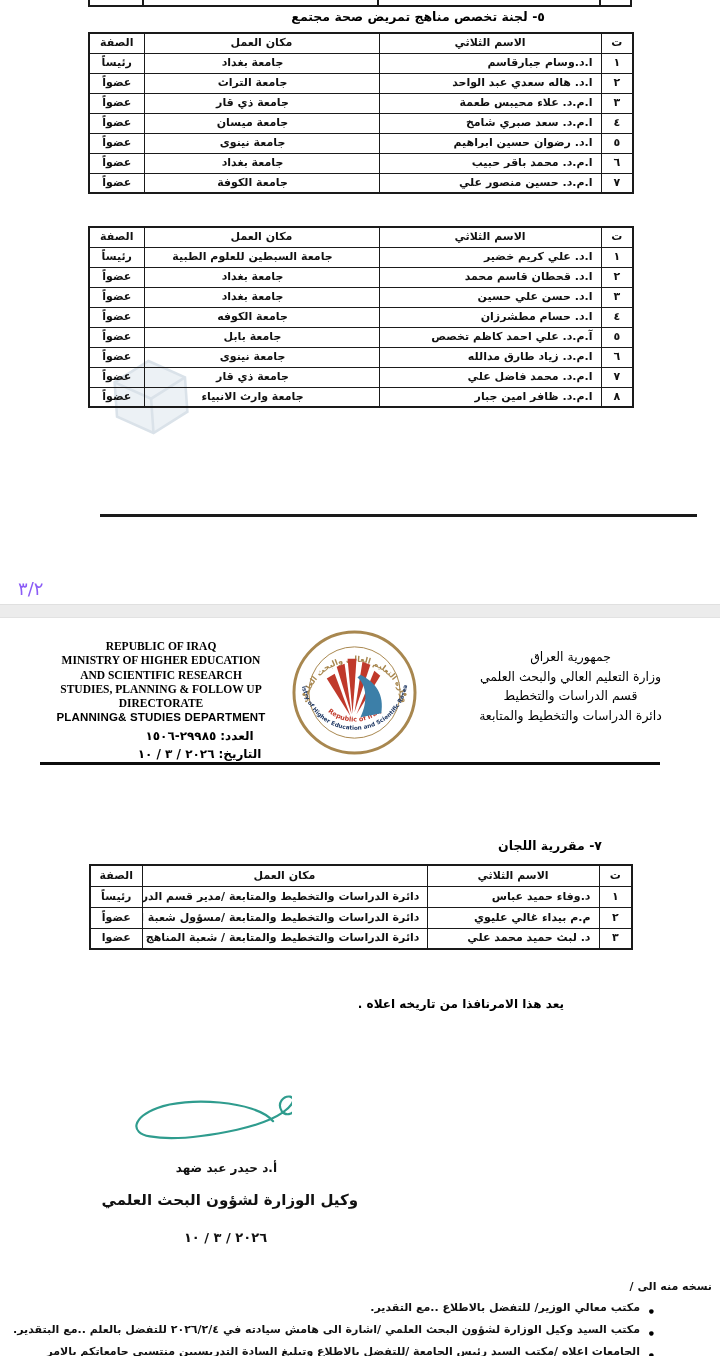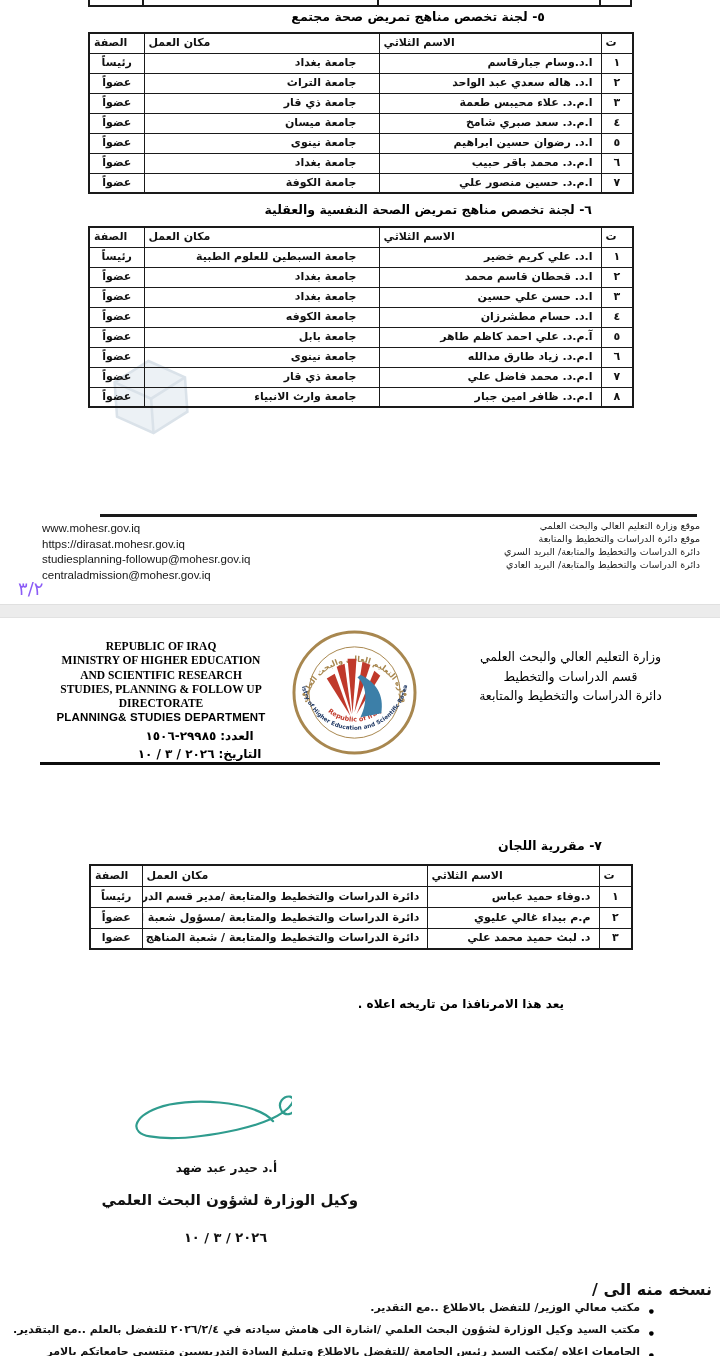--- a/index.html
+++ b/index.html
@@ -16,24 +16,24 @@
 
   
   .sec-title { direction:rtl; font-weight:bold; font-size:12.5px; white-space:nowrap; color:#000; }
 
   
   table.cmt { border-collapse:collapse; direction:rtl; table-layout:fixed; border:2px solid #1a1a1a; background:transparent; }
   .cmt th, .cmt td {
     border:1px solid #1a1a1a; font-size:11px; font-weight:bold; color:#111;
     height:20px; line-height:1.05; padding:1px 4px; overflow:hidden; white-space:nowrap;
   }
-  .cmt th { text-align:left; }
+  .cmt th { text-align:center; }
   .cmt td.c0 { text-align:center; }
   .cmt td.c1 { text-align:right; padding-right:8px; }
-  .cmt td.c2 { text-align:right; padding-right:22px; }
+  .cmt td.c2 { text-align:center; padding-right:22px; }
   .cmt td.c3 { text-align:center; }
   #table3.cmt td.c2 { padding-right:7px; }
   #table3.cmt th, #table3.cmt td { height:21px; }
 
   
   #watermark { left:108px; top:358px; width:86px; height:78px; opacity:.38; transform:rotate(-4deg); z-index:0; }
 
   
   #fline { left:100px; top:514px; width:597px; height:3px; background:#1a1a1a; }
   #flinks { left:42px; top:521px; font-family:"Liberation Sans", sans-serif; font-size:11.5px; line-height:15.5px; color:#161616; }
@@ -53,21 +53,21 @@
   #lh-line { left:40px; top:762px; width:620px; height:3px; background:#0d0d0d; }
 
   
   #note { right:156px; top:997px; direction:rtl; font-weight:bold; font-size:12px; color:#000; }
   #sig-svg { left:112px; top:1086px; width:180px; height:78px; }
   #sig-name { left:107px; top:1161px; width:170px; text-align:right; direction:rtl; font-weight:bold; font-size:12px; }
   #sig-title { left:78px; top:1191px; width:280px; text-align:right; direction:rtl; font-weight:bold; font-size:15px; }
   #sig-date { left:143px; top:1230px; width:165px; text-align:center; direction:ltr; font-weight:bold; font-size:13px; }
 
   
-  #cc-label { right:8px; top:1280px; direction:rtl; font-weight:bold; font-size:16px; }
+  #cc-label { right:8px; top:1280px; direction:rtl; font-weight:bold; font-size:11px; }
   #cc-list { right:80px; top:1301px; width:580px; direction:rtl; list-style:none; }
   #cc-list li { position:relative; text-align:right; font-weight:bold; font-size:11px; line-height:14px;
                 margin-bottom:8px; white-space:nowrap; }
   #cc-list li::before { content:"●"; position:absolute; right:-14px; top:3px; font-size:6px; color:#000; }
 </style>
 </head>
 <body>
 
 <div id="root">
 
@@ -135,21 +135,20 @@
         </tr>
         <tr>
           <td class="c0">٧</td>
           <td class="c1">ا.م.د. حسين منصور علي</td>
           <td class="c2">جامعة الكوفة</td>
           <td class="c3">عضواً</td>
         </tr>
       </tbody>
     </table>
 
-  <div class="abs sec-title" style="right:128px; top:202px;">٦-   لجنة تخصص مناهج تمريض الصحة النفسية والعقلية</div>
 
   <svg class="abs" id="watermark" viewBox="0 0 100 90">
     <polygon points="50,3 91,25 91,65 50,87 9,65 9,25" fill="#cfdbe6" stroke="#9fb4c7" stroke-width="3"></polygon>
     <polyline points="9,25 50,47 91,25" fill="none" stroke="#9fb4c7" stroke-width="3"></polyline>
     <line x1="50" y1="47" x2="50" y2="87" stroke="#9fb4c7" stroke-width="3"></line>
   </svg>
 
   <table class="abs cmt" id="table2" style="left:88px; top:226px; width:544px; position:absolute; z-index:1;">
     <colgroup>
         <col style="width:32px">
@@ -185,21 +184,21 @@
           <td class="c3">عضواً</td>
         </tr>
         <tr>
           <td class="c0">٤</td>
           <td class="c1">ا.د. حسام مطشرزان</td>
           <td class="c2">جامعة الكوفه</td>
           <td class="c3">عضواً</td>
         </tr>
         <tr>
           <td class="c0">٥</td>
-          <td class="c1">آ.م.د. علي احمد كاظم طاهر</td>
+          <td class="c1">آ.م.د. علي احمد كاظم تخصص</td>
           <td class="c2">جامعة بابل</td>
           <td class="c3">عضواً</td>
         </tr>
         <tr>
           <td class="c0">٦</td>
           <td class="c1">ا.م.د. زياد طارق مدالله</td>
           <td class="c2">جامعة نينوى</td>
           <td class="c3">عضواً</td>
         </tr>
         <tr>
@@ -212,33 +211,21 @@
           <td class="c0">٨</td>
           <td class="c1">ا.م.د. ظافر امين جبار</td>
           <td class="c2">جامعة وارث الانبياء</td>
           <td class="c3">عضواً</td>
         </tr>
       </tbody>
     </table>
 
   <div class="abs" id="fline"></div>
 
-  <div class="abs" id="flinks">
-      <div>www.mohesr.gov.iq</div>
-      <div>https://dirasat.mohesr.gov.iq</div>
-      <div>studiesplanning-followup@mohesr.gov.iq</div>
-      <div>centraladmission@mohesr.gov.iq</div>
-    </div>
-
-  <div class="abs" id="far">
-      <div>موقع وزارة التعليم العالي والبحث العلمي</div>
-      <div>موقع دائرة الدراسات والتخطيط والمتابعة</div>
-      <div>دائرة الدراسات والتخطيط والمتابعة/ البريد السري</div>
-      <div>دائرة الدراسات والتخطيط والمتابعة/ البريد العادي</div>
-    </div>
+
 
   <div class="abs" id="pagenum">٣/٢</div>
 
   <div class="abs" id="band"></div>
 
   <div class="abs" id="lh-en">
       <div>REPUBLIC OF IRAQ</div>
       <div>MINISTRY OF HIGHER EDUCATION</div>
       <div>AND SCIENTIFIC RESEARCH</div>
       <div>STUDIES, PLANNING &amp; FOLLOW UP</div>
@@ -280,20 +267,21 @@
       <path d="M62,85 L57,30 L66,30 L64,60 Z" fill="#c0392b"></path>
       <path d="M64,84 L72,33 L80,36 Z" fill="#c0392b"></path>
       <path d="M66,86 L84,42 L90,47 Z" fill="#c0392b"></path>
       <path d="M70,46 C86,54 94,66 91,85 L70,89 C78,73 76,56 67,49 Z" fill="#3c7fa8"></path>
     </g>
     <circle cx="13" cy="66" r="1.5" fill="#a8874f"></circle>
     <circle cx="115" cy="66" r="1.5" fill="#a8874f"></circle>
   </svg>
 
   <div class="abs" id="lh-ar">
+      <div>جمهورية العراق</div>
       <div>وزارة التعليم العالي والبحث العلمي</div>
       <div>قسم الدراسات والتخطيط</div>
       <div>دائرة الدراسات والتخطيط والمتابعة</div>
     </div>
 
   <div class="abs" id="lh-line"></div>
 
   <div class="abs sec-title" style="right:118px; top:838px;">٧-   مقررية اللجان</div>
 
   <table class="abs cmt" id="table3" style="left:89px; top:864px; width:542px;">

